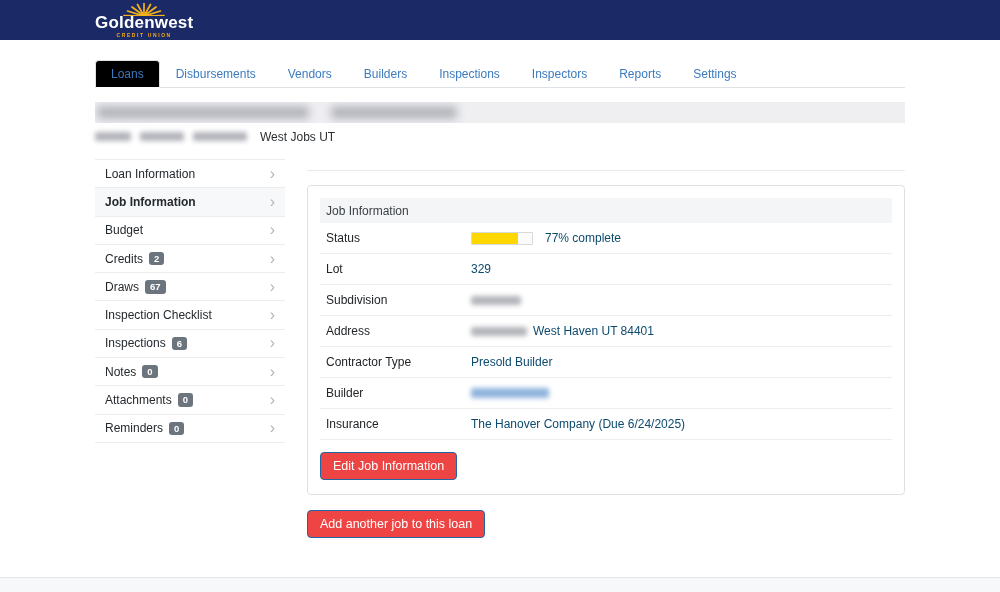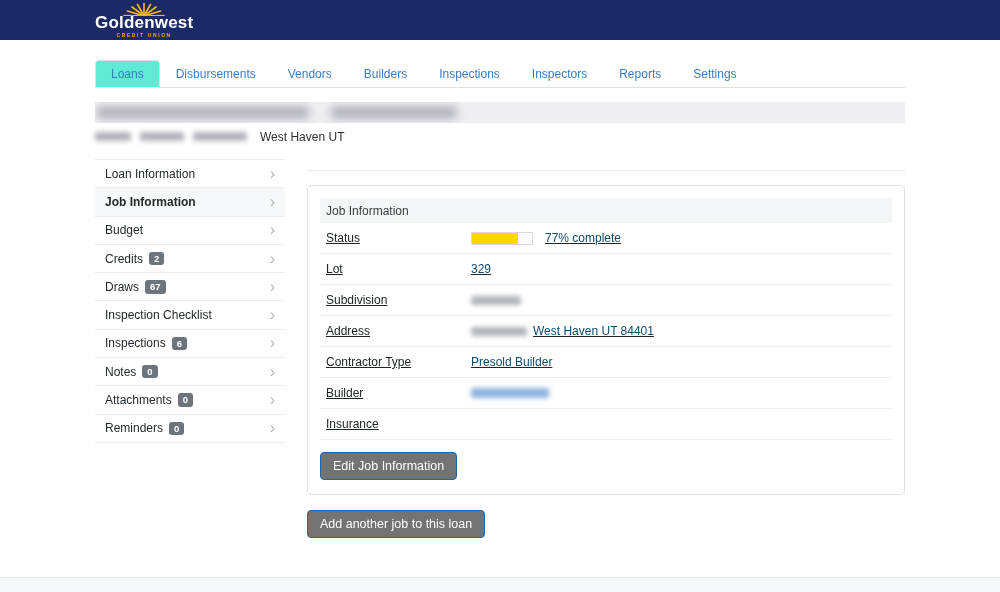--- a/index.html
+++ b/index.html
@@ -21,21 +21,21 @@
   .logo-name { color: #ffffff; font-weight: bold; font-size: 17px; letter-spacing: 0.2px; margin-top: -2px; }
   .logo-tagline { color: #f3a81a; font-weight: bold; font-size: 5px; letter-spacing: 1.6px; margin-top: 2px; }
 
   
   .nav-wrap { margin-top: 20px; }
   .nav-tabs { list-style: none; display: flex; border-bottom: 1px solid #dee2e6; }
   .tab {
     padding: 6px 15px; color: #3b7abf; cursor: pointer; font-size: 12px;
     border: 1px solid transparent; border-radius: 4px 4px 0 0; margin-bottom: -1px;
   }
-  .tab.active { background: #5eead4; border-color: #dee2e6 #dee2e6 #ffffff; color: #3b7abf; }
+  .tab.active { background: #000000; border-color: #dee2e6 #dee2e6 #ffffff; color: #3b7abf; }
 
   
   .loan-head { margin-top: 14px; }
   .title-band { height: 21px; background: #efeff2; display: flex; align-items: center; overflow: hidden; }
   .title-blob { height: 13px; background: #b4b5bc; border-radius: 3px; filter: blur(4px); }
   .loan-sub { margin-top: 7px; display: flex; align-items: center; height: 13px; }
   .redact { display: inline-block; height: 9px; background: #b3b4ba; border-radius: 2px; filter: blur(2.5px); vertical-align: middle; }
   .loan-sub .redact { margin-right: 9px; }
   .loan-sub-loc { margin-left: 4px; color: #2b2f33; }
 
@@ -56,36 +56,36 @@
 
   .main { flex: 1; margin-left: 22px; }
   .main-title { font-size: 15px; font-weight: bold; color: #1b1e21; }
   .main hr { border: none; border-top: 1px solid #e9eaec; margin: 11px 0 14px 0; }
 
   
   .card { border: 1px solid #dde1e5; border-radius: 4px; padding: 12px; background: #fff; }
   .card-header-band { background: #f4f5f7; padding: 6px 6px; color: #3a3f44; height: 25px; }
   .info-row {
     display: flex; align-items: center; min-height: 31px;
-    border-bottom: 1px solid #eceef0; padding: 0 6px; text-decoration: underline;
+    border-bottom: 1px solid #eceef0; padding: 0 6px;
   }
   .info-label { width: 145px; flex-shrink: 0; color: #212529; }
   .info-value { color: #0c4a6e; display: flex; align-items: center; }
   .progress-track {
     display: inline-block; width: 62px; height: 13px; background: #fbfbfb;
     border: 1px solid #d9d9d9; border-radius: 1px; overflow: hidden;
   }
   .progress-fill { display: block; height: 100%; background: #ffd702; }
   .progress-caption { margin-left: 12px; }
   .value-redact { width: 50px; }
   .addr-redact { width: 56px; margin-right: 6px; }
   .link-blob { width: 78px; height: 10px; background: #8fb3dc; cursor: pointer; }
 
   .btn {
-    display: inline-block; background: #737373; border: 1px solid #2267a5; color: #ffffff;
+    display: inline-block; background: #ef4444; border: 1px solid #2267a5; color: #ffffff;
     padding: 6px 12px; border-radius: 4px; font-size: 12.5px; cursor: pointer;
     font-family: "Liberation Sans", sans-serif;
   }
   .edit-btn { margin: 12px 0 2px 0; }
   .add-btn-wrap { margin-top: 15px; }
 
   
   .footer {
     position: absolute; left: 0; right: 0; top: 577px; bottom: 0;
     background: #f7f8f9; border-top: 1px solid #e3e5e8;
@@ -133,21 +133,21 @@
 
   <div class="loan-head">
     <div class="title-band">
       <span class="title-blob" style="width:212px; margin-left:2px;"></span>
       <span class="title-blob" style="width:126px; margin-left:22px;"></span>
     </div>
     <div class="loan-sub">
       <span class="redact" style="width:36px;"></span>
       <span class="redact" style="width:44px;"></span>
       <span class="redact" style="width:54px;"></span>
-      <span class="loan-sub-loc">West Haven UT</span>
+      <span class="loan-sub-loc">West Jobs UT</span>
     </div>
   </div>
 
   <div class="content">
     <div class="sidebar">
         <div class="side-item">
           <span class="side-label">Loan Information</span>
           <span class="chevron">›</span>
         </div>
         <div class="side-item active">
@@ -231,20 +231,21 @@
               <span class="info-value">Presold Builder</span>
             </div>
             <div class="info-row">
               <span class="info-label">Builder</span>
               <span class="info-value">
                 <span class="redact link-blob"></span>
               </span>
             </div>
             <div class="info-row">
               <span class="info-label">Insurance</span>
+              <span class="info-value">The Hanover Company (Due 6/24/2025)</span>
             </div>
           </div>
         <button class="btn edit-btn">Edit Job Information</button>
       </div>
 
       <div class="add-btn-wrap">
         <button class="btn">Add another job to this loan</button>
       </div>
     </div>
   </div>

